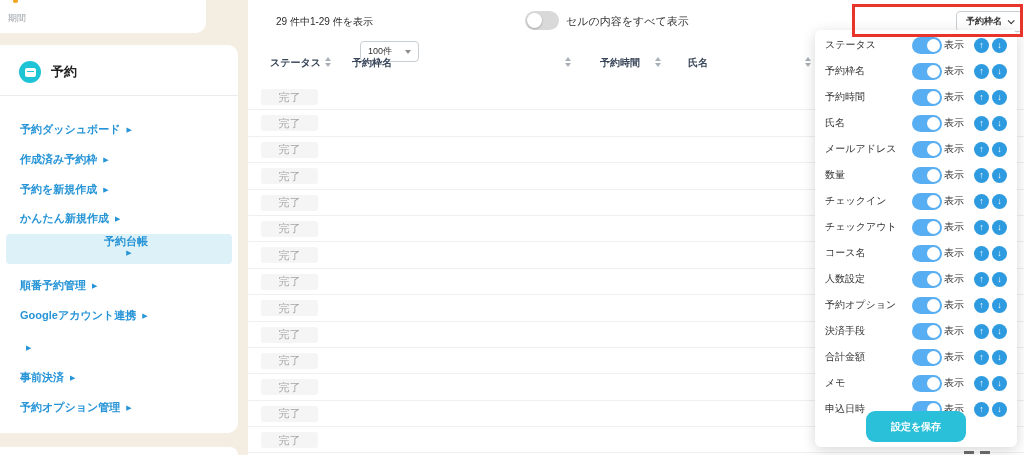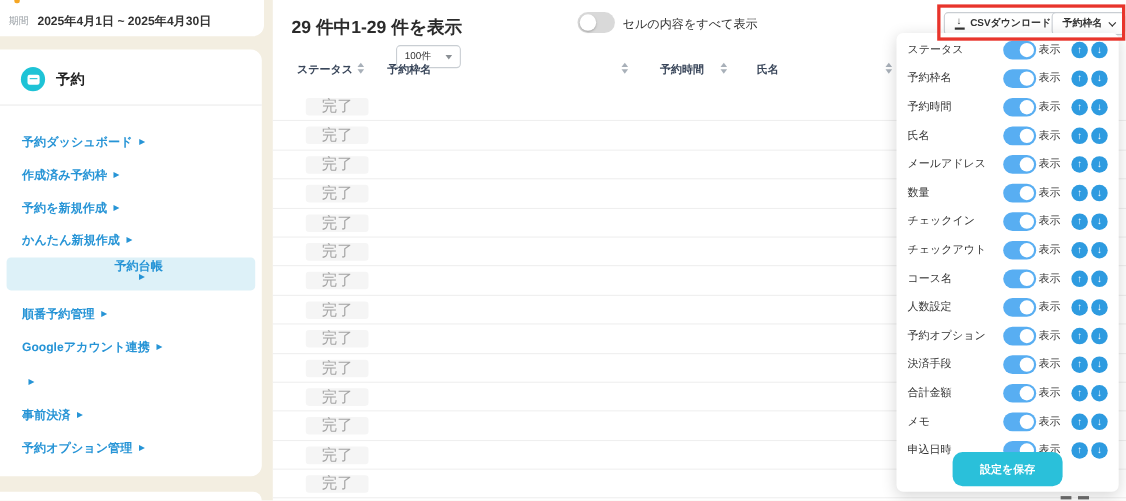--- a/index.html
+++ b/index.html
@@ -5,21 +5,21 @@
   * { margin:0; padding:0; box-sizing:border-box; }
   html,body { width:1024px; height:455px; }
   body {
     font-family:"Liberation Sans","DejaVu Sans",sans-serif;
     background:#f3eee1;
     position:relative;
     overflow:hidden;
   }
 
   
-  .period-card { position:absolute; left:0; top:0; width:240px; height:33px; background:#fff; border-radius:0 0 10px 0; }
+  .period-card { position:absolute; left:0; top:0; width:206px; height:33px; background:#fff; border-radius:0 0 10px 0; }
   .orange-dot { position:absolute; left:13px; top:0; width:5px; height:3px; background:#f5a623; border-radius:0 0 2px 2px; }
   .period-row { position:absolute; left:8px; top:12px; display:flex; align-items:center; gap:8px; white-space:nowrap; }
   .period-label { font-size:9px; color:#9aa0a6; }
   .period-value { font-size:11px; font-weight:bold; color:#333; }
 
   .nav-card { position:absolute; left:0; top:45px; width:238px; height:388px; background:#fff; border-radius:0 10px 10px 0; }
   .nav-header { position:absolute; left:19px; top:16px; display:flex; align-items:center; gap:10px; }
   .cal-circle { width:22px; height:22px; border-radius:50%; background:#1ec3d6; display:flex; align-items:center; justify-content:center; }
   .cal-glyph { width:11px; height:9px; background:#fff; border-radius:2px; position:relative; }
   .cal-glyph::after { content:""; position:absolute; left:2px; right:2px; top:3px; height:1.5px; background:#1ec3d6; }
@@ -32,21 +32,21 @@
   .nav-item:nth-of-type(7){ top:255px; } .nav-item:nth-of-type(8){ top:287px; }
   .nav-item:nth-of-type(9){ top:317px; } .nav-item:nth-of-type(10){ top:347px; }
   .nav-item.active { background:#ddf1f8; left:6px; width:226px; border-radius:4px; padding-left:14px; }
   .nav-arrow { margin-left:6px; font-size:7px; line-height:1; }
 
   .next-card { position:absolute; left:0; top:447px; width:238px; height:8px; background:#fff; border-radius:0 10px 0 0; }
 
   
   .main-card { position:absolute; left:248px; top:0; width:776px; height:455px; background:#fff; }
 
-  .count { position:absolute; left:17px; top:15px; font-size:16px; font-weight:bold; color:#2b2b2b; }
+  .count { position:absolute; left:28px; top:15px; font-size:10px; font-weight:normal; color:#2b2b2b; }
   .pagesize { position:absolute; left:112px; top:10px; width:59px; height:21px; border:1px solid #c9ced3; border-radius:4px; background:#fff; display:flex; align-items:center; justify-content:space-between; padding:0 7px; font-size:9px; color:#333; cursor:pointer;margin-top:31px; }
   .tri-down { width:0; height:0; border-left:3px solid transparent; border-right:3px solid transparent; border-top:4px solid #8a8f94; }
   .cell-toggle { position:absolute; left:277px; top:11px; width:34px; height:19px; border-radius:10px; background:#d9d9d9; cursor:pointer; }
   .cell-toggle::after { content:""; position:absolute; left:2px; top:2px; width:15px; height:15px; border-radius:50%; background:#fff; box-shadow:0 1px 2px rgba(0,0,0,.25); }
   .cell-label { position:absolute; left:318px; top:14px; font-size:11px; color:#333; }
 
   .csv-btn { position:absolute; left:610px; top:11px; height:21px; padding:0 9px; border:1px solid #c9ced3; border-radius:4px; background:#fff; display:flex; align-items:center; gap:5px; font-size:9px; font-weight:bold; color:#333; cursor:pointer; }
   .dl-icon { position:relative; width:9px; height:10px; }
   .dl-icon::before { content:"↓"; position:absolute; top:-3px; left:1.5px; font-size:9px; font-weight:bold; color:#333; }
   .dl-icon::after { content:""; position:absolute; bottom:0; left:0; width:9px; height:1.8px; background:#333; }
@@ -56,21 +56,21 @@
   .th { position:absolute; top:56px; font-size:10px; font-weight:bold; color:#39465a; white-space:nowrap; }
   .th-status { left:22px; } .th-name { left:104px; } .th-time { left:352px; } .th-person { left:440px; }
   .sort { position:absolute; top:57px; display:inline-flex; flex-direction:column; gap:2px; cursor:pointer; }
   .sort i { display:block; width:0; height:0; border-left:3.5px solid transparent; border-right:3.5px solid transparent; }
   .sort .up { border-bottom:4px solid #a8b0b9; }
   .sort .dn { border-top:4px solid #a8b0b9; }
   .sort-status { left:77px; } .sort-name { left:317px; } .sort-time { left:407px; } .sort-person { left:557px; }
 
   .rows { position:absolute; left:0; top:84px; width:776px; }
   .row { height:26.4px; border-bottom:1px solid #efefef; position:relative; }
-  .badge { position:absolute; left:30px; top:5px; width:57px; height:16px; background:#f5f5f5; border-radius:3px; font-size:14px; color:#a5a5a5; display:flex; align-items:center; justify-content:center; }
+  .badge { position:absolute; left:13px; top:5px; width:57px; height:16px; background:#f5f5f5; border-radius:3px; font-size:11px; color:#a5a5a5; display:flex; align-items:center; justify-content:center; }
 
   .frag { position:absolute; left:716px; top:449px; width:30px; height:6px; overflow:hidden; }
   .frag::before { content:""; position:absolute; left:0; top:2px; width:10px; height:3px; background:#6d6d6d; box-shadow:16px 0 0 #6d6d6d; }
 
   
   .panel { position:absolute; left:815px; top:30px; width:202px; height:417px; background:#fff; border-radius:6px; box-shadow:0 3px 14px rgba(0,0,0,.16); z-index:10; padding:2px 10px 0 10px; }
   .prow { height:26px; display:flex; align-items:center; }
   .plabel { flex:1; font-size:10px; color:#333; white-space:nowrap; }
   .ptoggle { width:30px; height:17px; border-radius:9px; background:#58aef2; position:relative; flex-shrink:0; cursor:pointer; }
   .ptoggle::after { content:""; position:absolute; right:2px; top:2px; width:13px; height:13px; border-radius:50%; background:#fff; }
@@ -82,21 +82,20 @@
   
   .red-box { position:absolute; left:852px; top:4px; width:171px; height:33px; border:3px solid #e8342b; z-index:30; pointer-events:none; }
 </style>
 </head>
 <body>
 
 <div class="period-card">
   <span class="orange-dot"></span>
   <div class="period-row">
     <span class="period-label">期間</span>
-    <span class="period-value">2025年4月1日 ~ 2025年4月30日</span>
   </div>
 </div>
 
 <div class="nav-card">
   <div class="nav-header">
     <span class="cal-circle">
         <span class="cal-glyph"></span>
       </span>
     <span class="nav-title">予約</span>
   </div>
@@ -161,24 +160,20 @@
   <div class="count">29 件中1-29 件を表示</div>
 
   <div class="pagesize">
     <span>100件</span>
     <span class="tri-down"></span>
   </div>
 
   <div class="cell-toggle"></div>
   <div class="cell-label">セルの内容をすべて表示</div>
 
-  <button class="csv-btn">
-    <span class="dl-icon"></span>
-    <span>CSVダウンロード</span>
-  </button>
 
   <button class="cols-btn">
     <span>予約枠名</span>
     <span class="chev"></span>
   </button>
 
   <div class="th th-status">ステータス</div>
   <span class="sort sort-status">
       <i class="up"></i>
       <i class="dn"></i>

